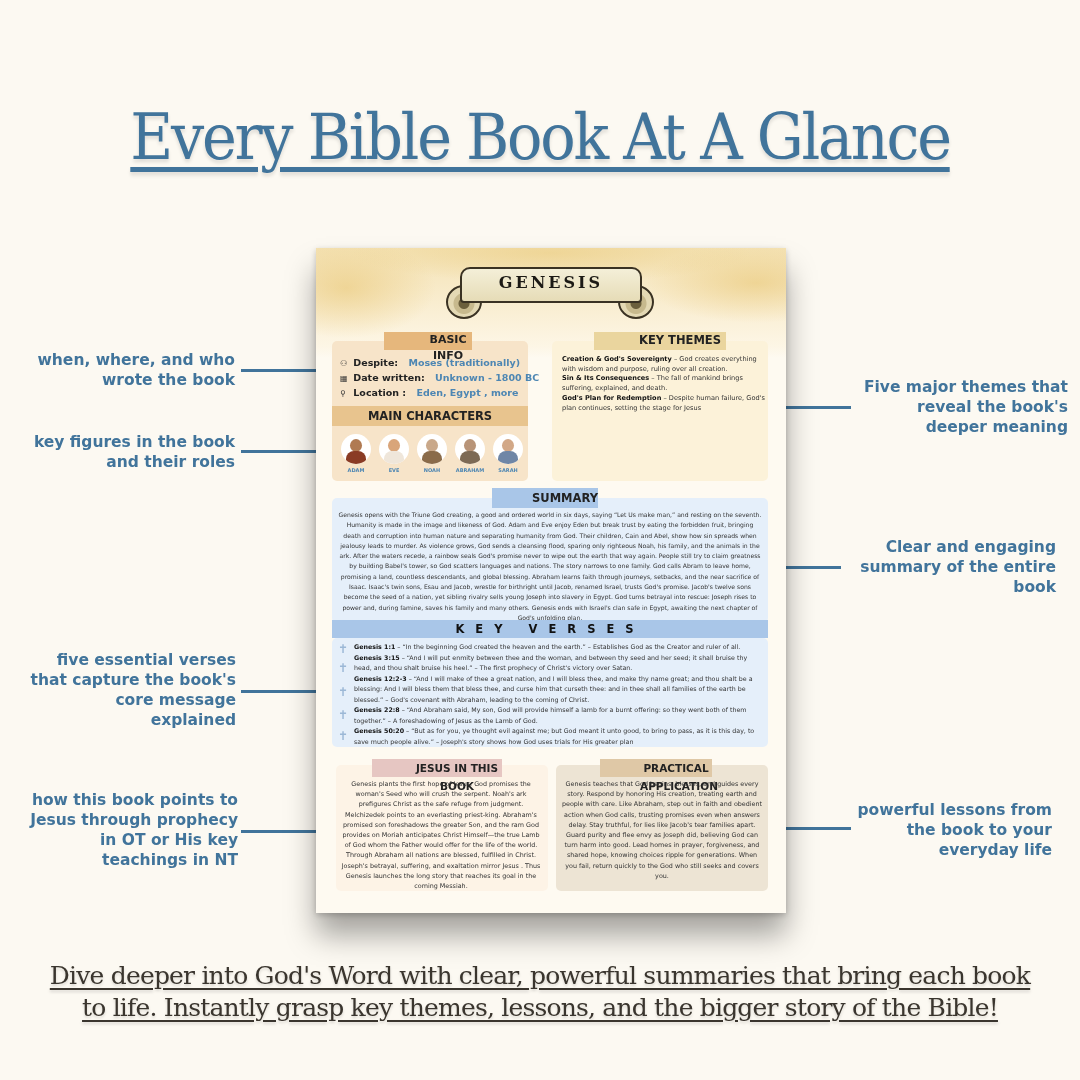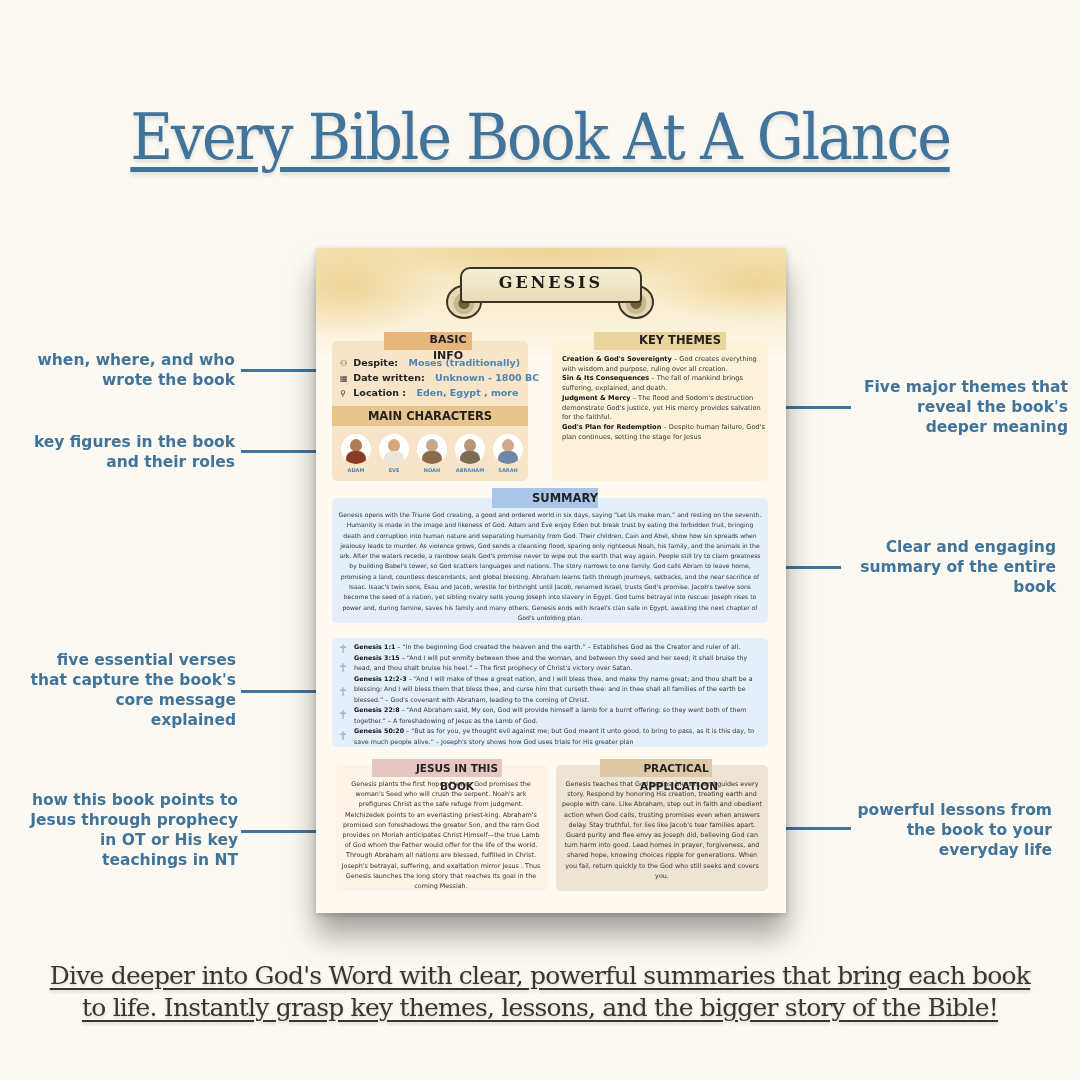--- a/index.html
+++ b/index.html
@@ -192,29 +192,29 @@
   <div class="char" style="left:174px; --skin:#d2a888; --robe:#6f86a6;">
     <div class="face"></div>
     <div class="name">SARAH</div>
   </div>
 
   <div class="panel themes"></div>
   <div class="panel-head themes-head" style="position:absolute; font-size:11.5px;">KEY THEMES</div>
   <div class="themes-body">
     <div><b>Creation &amp; God's Sovereignty</b><span> – God creates everything with wisdom and purpose, ruling over all creation.</span></div>
     <div><b>Sin &amp; Its Consequences</b><span> – The fall of mankind brings suffering, explained, and death.</span></div>
-    <div><b>Judgment &amp; Mercy</b><span> – The flood and Sodom's destruction demonstrate God's justice, yet His mercy provides salvation for the faithful.</span></div>
     <div><b>God's Plan for Redemption</b><span> – Despite human failure, God's plan continues, setting the stage for Jesus</span></div>
   </div>
 
   <div class="panel summary"></div>
   <div class="panel-head summary-head" style="position:absolute;">SUMMARY</div>
   <div class="summary-body">Genesis opens with the Triune God creating, a good and ordered world in six days, saying “Let Us make man,” and resting on the seventh. Humanity is made in the image and likeness of God. Adam and Eve enjoy Eden but break trust by eating the forbidden fruit, bringing death and corruption into human nature and separating humanity from God. Their children, Cain and Abel, show how sin spreads when jealousy leads to murder. As violence grows, God sends a cleansing flood, sparing only righteous Noah, his family, and the animals in the ark. After the waters recede, a rainbow seals God's promise never to wipe out the earth that way again. People still try to claim greatness by building Babel's tower, so God scatters languages and nations. The story narrows to one family. God calls Abram to leave home, promising a land, countless descendants, and global blessing. Abraham learns faith through journeys, setbacks, and the near sacrifice of Isaac. Isaac's twin sons, Esau and Jacob, wrestle for birthright until Jacob, renamed Israel, trusts God's promise. Jacob's twelve sons become the seed of a nation, yet sibling rivalry sells young Joseph into slavery in Egypt. God turns betrayal into rescue: Joseph rises to power and, during famine, saves his family and many others. Genesis ends with Israel's clan safe in Egypt, awaiting the next chapter of God's unfolding plan.</div>
 
   <div class="panel verses" style="top:390px; height:109px;"></div>
+  <div class="verses-head">KEY VERSES</div>
   <div class="verse-icon" style="top:394px;">✝</div>
   <div class="verse-icon" style="top:413px;">✝</div>
   <div class="verse-icon" style="top:437px;">✝</div>
   <div class="verse-icon" style="top:460px;">✝</div>
   <div class="verse-icon" style="top:481px;">✝</div>
   <div class="verses-body">
     <div><b>Genesis 1:1</b><span> – “In the beginning God created the heaven and the earth.” – Establishes God as the Creator and ruler of all.</span></div>
     <div><b>Genesis 3:15</b><span> – “And I will put enmity between thee and the woman, and between thy seed and her seed; it shall bruise thy head, and thou shalt bruise his heel.” – The first prophecy of Christ's victory over Satan.</span></div>
     <div><b>Genesis 12:2-3</b><span> – “And I will make of thee a great nation, and I will bless thee, and make thy name great; and thou shalt be a blessing: And I will bless them that bless thee, and curse him that curseth thee: and in thee shall all families of the earth be blessed.” – God's covenant with Abraham, leading to the coming of Christ.</span></div>
     <div><b>Genesis 22:8</b><span> – “And Abraham said, My son, God will provide himself a lamb for a burnt offering: so they went both of them together.” – A foreshadowing of Jesus as the Lamb of God.</span></div>

